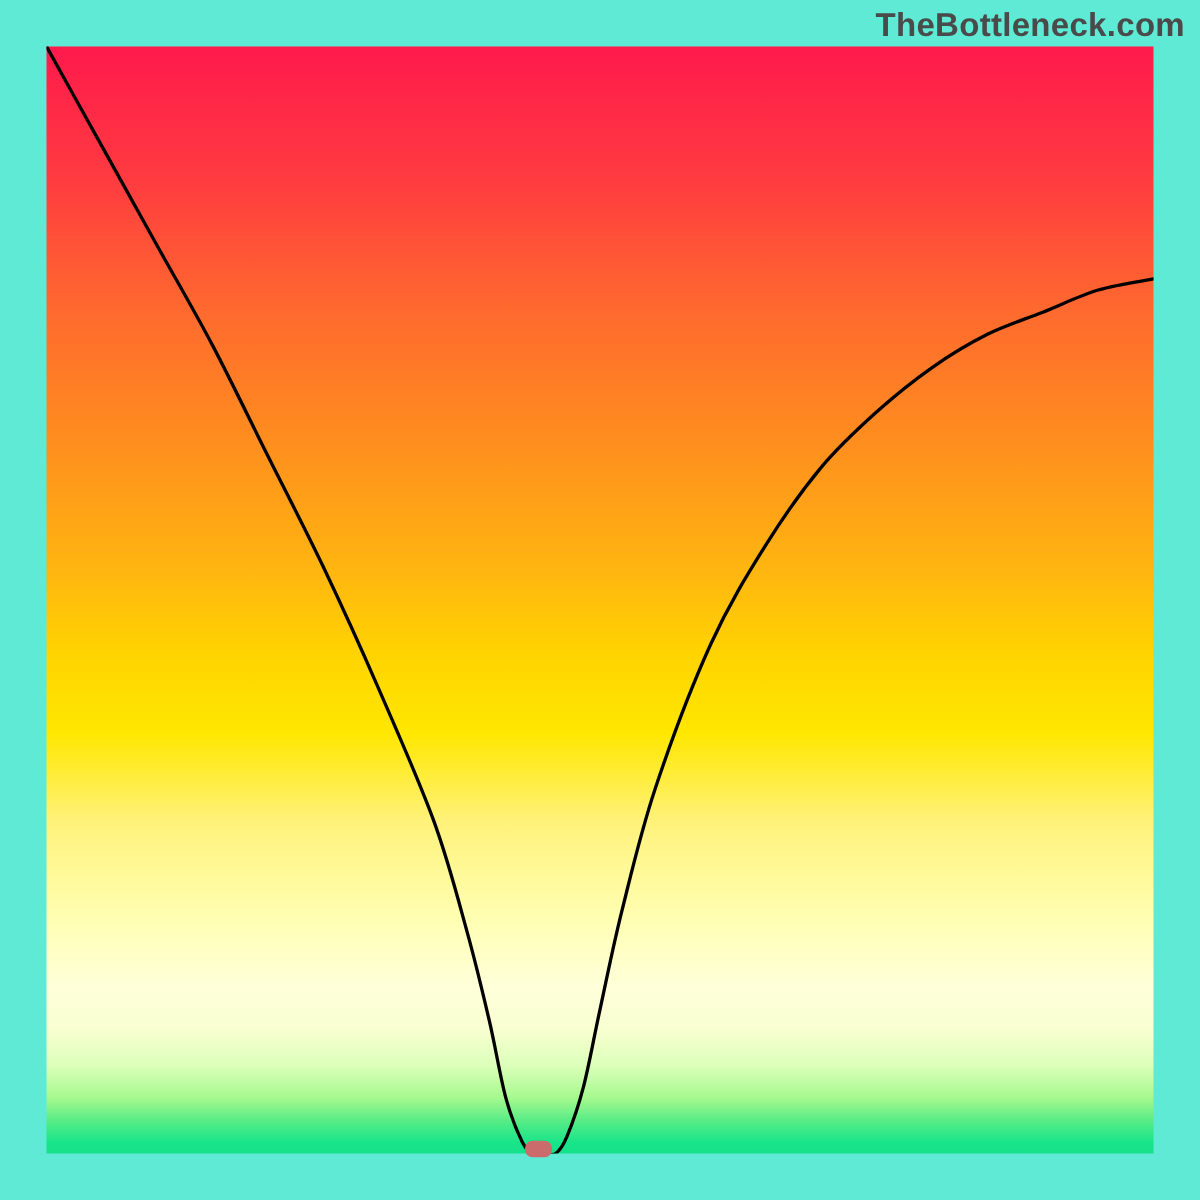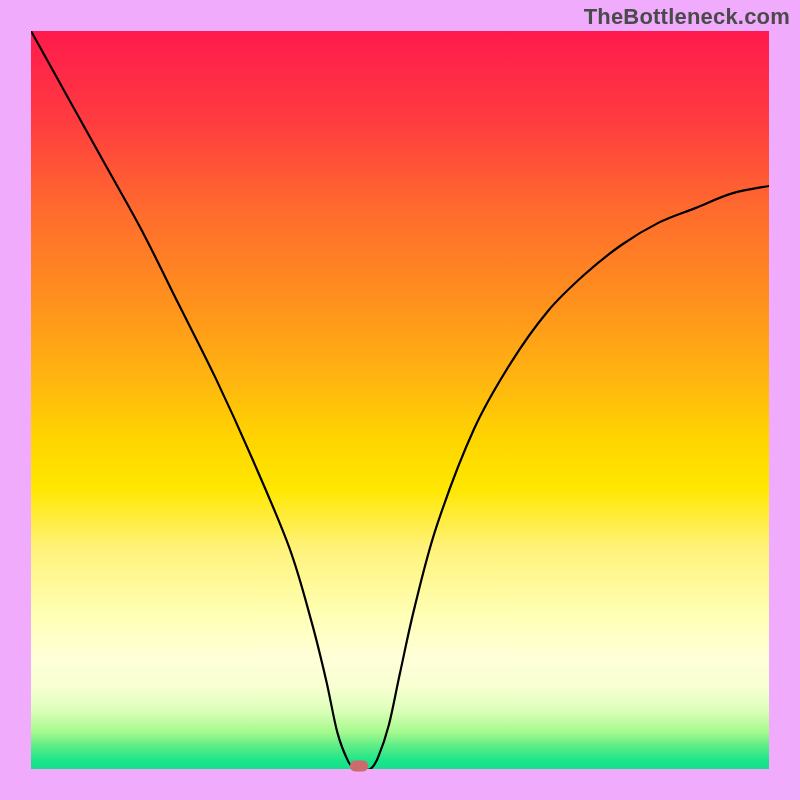--- a/index.html
+++ b/index.html
@@ -8,21 +8,21 @@
     width: 800px;
     height: 800px;
     background: #000000;
     overflow: hidden;
     font-family: Arial, Helvetica, sans-serif;
   }
   .frame {
     position: relative;
     width: 800px;
     height: 800px;
-    background: #f0abfc;
+    background: #5eead4;
   }
   .watermark {
     position: absolute;
     top: 4px;
     right: 10px;
     color: #4a4a4a;
     font-size: 22px;
     font-weight: 600;
     letter-spacing: 0.2px;
     z-index: 10;

